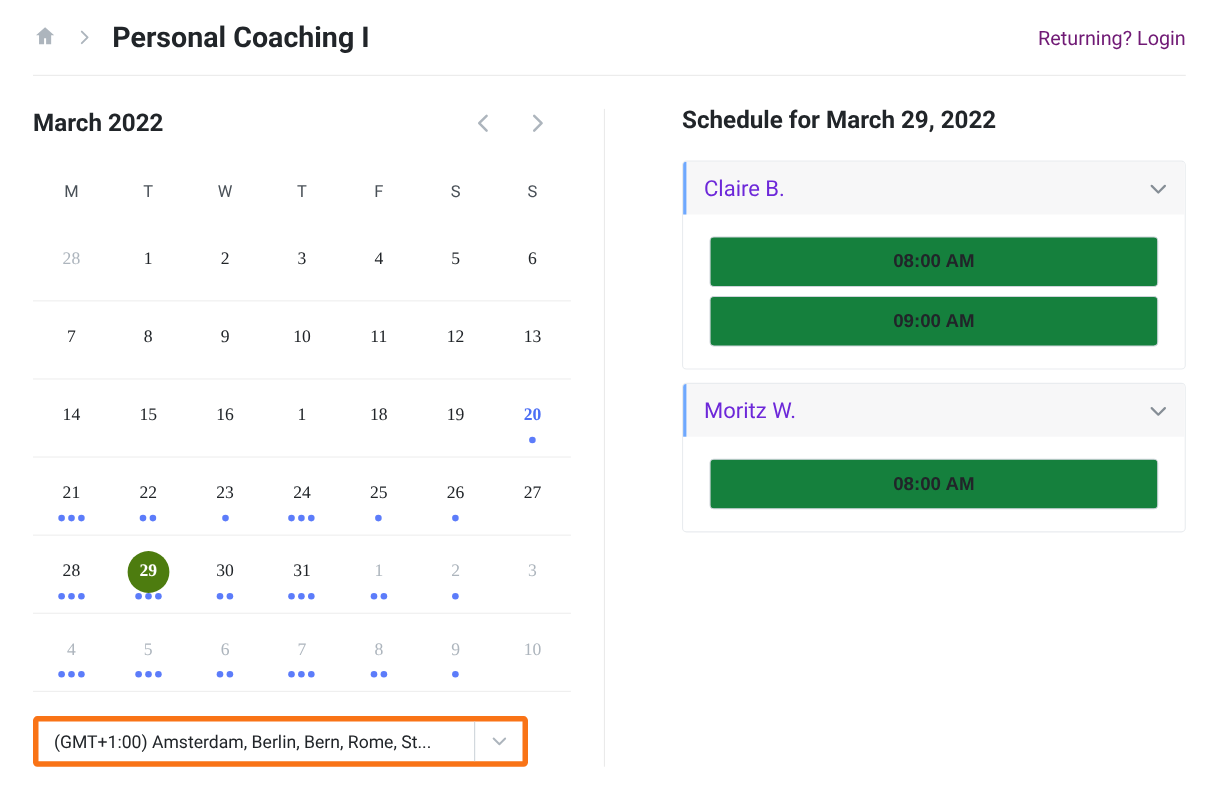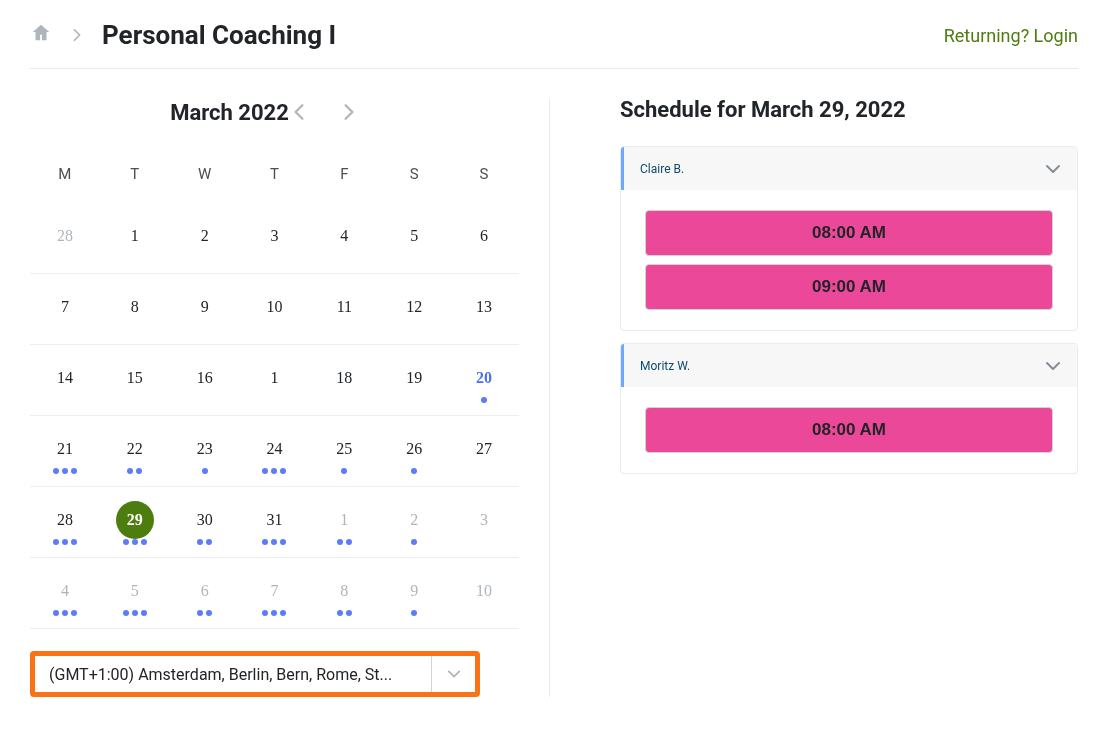--- a/index.html
+++ b/index.html
@@ -32,42 +32,42 @@
   }
   .chev-sep {
     color: #adb5bd;
     font-size: 18px;
   }
   .page-title {
     font-size: 26px;
     font-weight: 700;
   }
   .login-link {
-    color: #4d7c0f;
+    color: #701a75;
     font-size: 18px;
     text-decoration: none;
     cursor: pointer;
   }
   .content {
     display: flex;
     margin-top: 30px;
   }
   .left-col {
     width: 520px;
     padding-right: 30px;
     border-right: 1px solid #eaeaea;
   }
   .right-col {
     flex: 1;
     padding-left: 70px;
   }
   .cal-header {
     display: flex;
     align-items: center;
-    justify-content: center;
+    justify-content: space-between;
   }
   .cal-title {
     font-size: 22px;
     font-weight: 700;
   }
   .cal-nav {
     display: flex;
     gap: 30px;
     padding-right: 20px;
   }
@@ -183,34 +183,34 @@
   .coach-header {
     background: #f7f7f8;
     border-left: 3px solid #6ea8fe;
     padding: 12px 16px;
     display: flex;
     justify-content: space-between;
     align-items: center;
     cursor: pointer;
   }
   .coach-name {
-    font-size: 12px;
-    color: #0c4a6e;
+    font-size: 20px;
+    color: #6d28d9;
   }
   .coach-chev {
     color: #868e96;
   }
   .slots {
     padding: 20px 24px;
   }
   .slot-btn {
     display: block;
     width: 100%;
     border: 1px solid #ced4da;
-    background: #ec4899;
+    background: #15803d;
     border-radius: 4px;
     height: 46px;
     font-size: 17px;
     font-weight: 600;
     color: #212529;
     margin-bottom: 8px;
     cursor: pointer;
   }
   .slot-btn:last-child { margin-bottom: 0; }
 </style>

